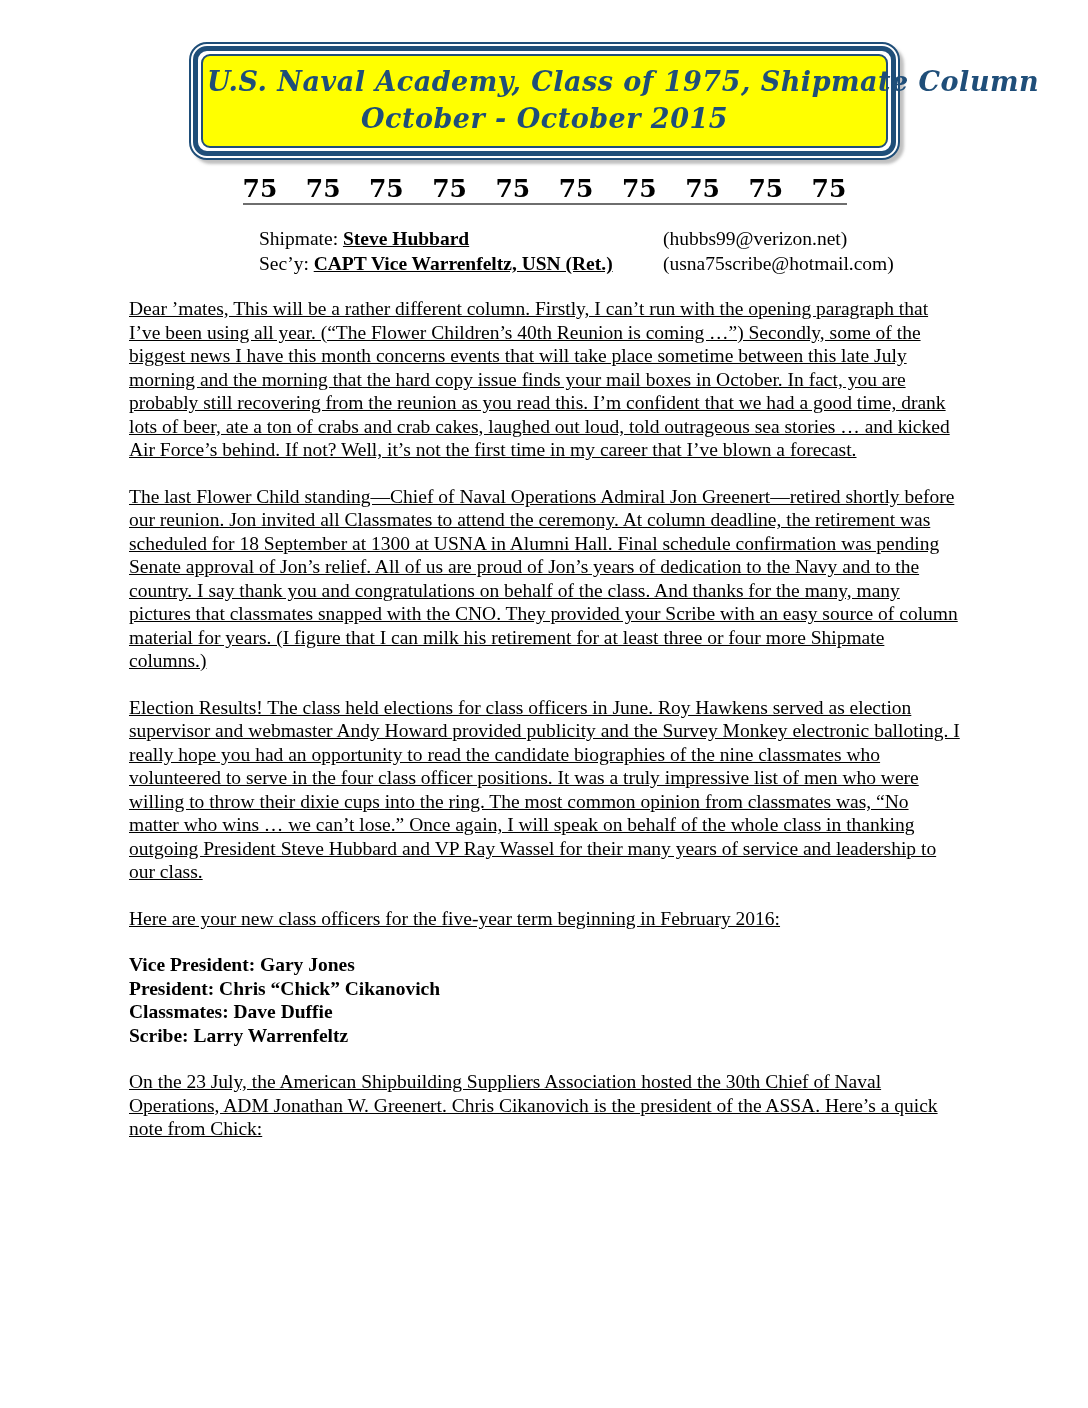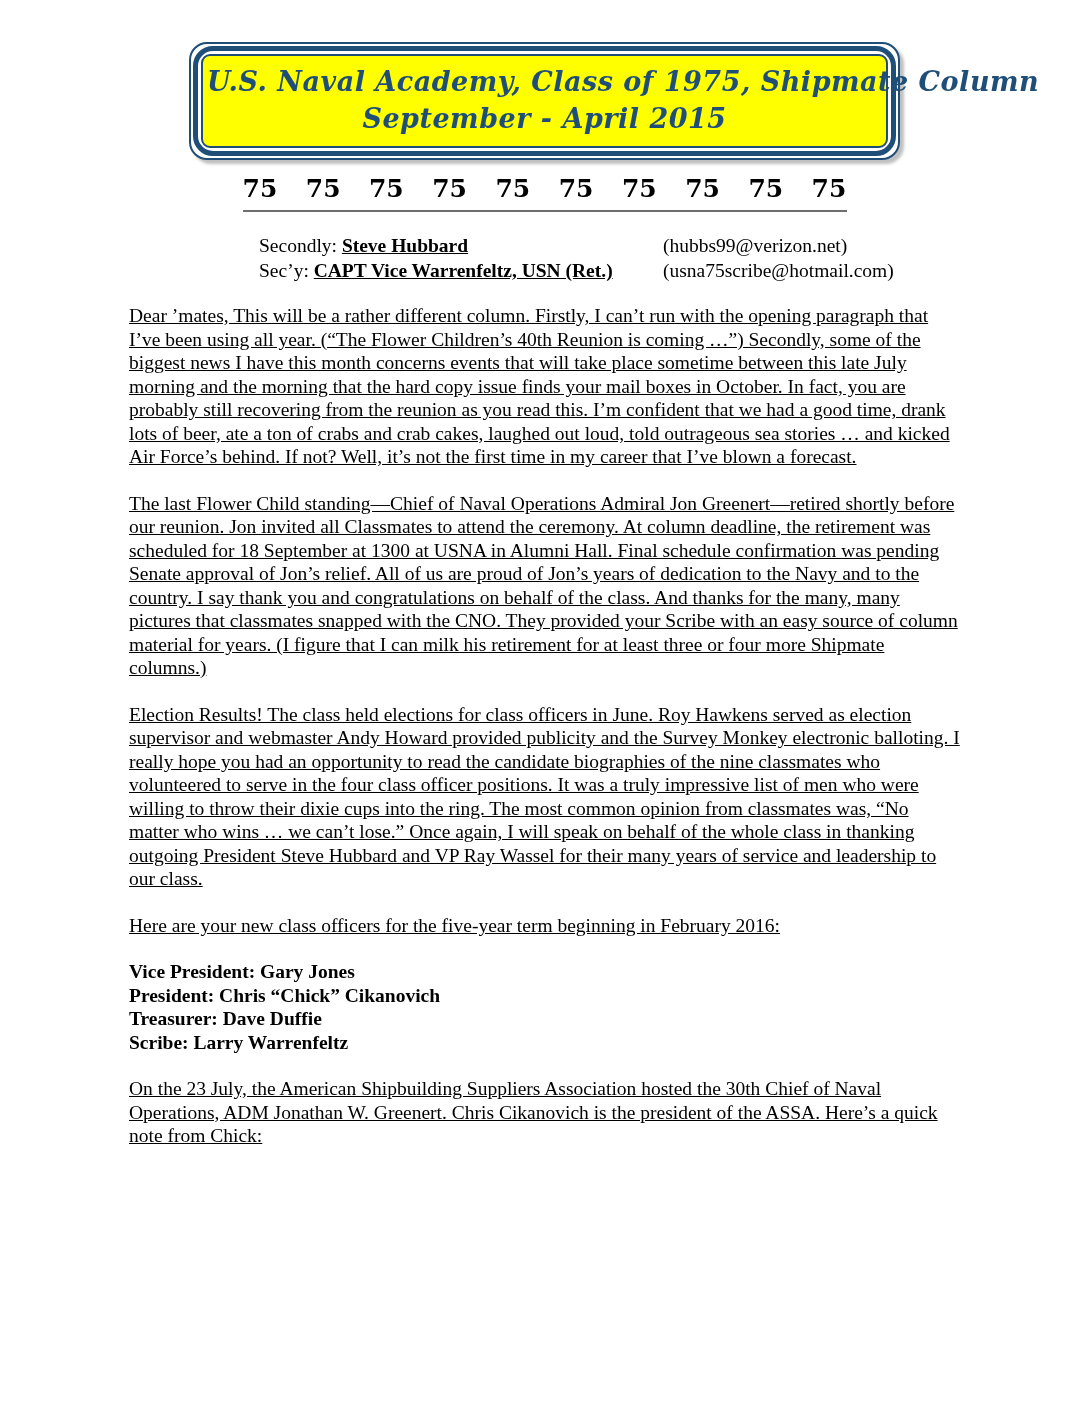--- a/index.html
+++ b/index.html
@@ -23,21 +23,21 @@
     margin: 0 auto;
     border: 2px solid #1F4E79;
     border-radius: 18px;
     padding: 2px;
     background: #ffffff;
     box-shadow: 4px 4px 3px rgba(140,140,140,0.55);
     box-sizing: border-box;
   }
   .banner-mid {
     border: 5px solid #1F4E79;
-    border-radius: 20px;
+    border-radius: 14px;
     padding: 3px;
     background: #ffffff;
   }
   .banner-inner {
     border: 2px solid #1F4E79;
     border-radius: 9px;
     background: #FFFF00;
     text-align: center;
     padding: 7px 4px 9px 4px;
   }
@@ -56,21 +56,21 @@
   .row75 {
     width: 604px;
     margin: 16px auto 0 auto;
     display: flex;
     justify-content: space-between;
     font-family: "DejaVu Serif", serif;
     font-weight: 700;
     font-size: 25px;
     line-height: 1.05;
     border-bottom: 2px solid #6e6e6e;
-    padding-bottom: 8px;
+    padding-bottom: 1px;
     align-items: center;
   }
   .row75 span { display: inline-block; }
 
   
   .contact {
     margin: 21px 0 0 130px;
     font-size: 19.5px;
     line-height: 25px;
   }
@@ -92,55 +92,55 @@
 </head>
 <body>
 
 <div class="page">
   <div class="content">
 
     <div class="banner-outer">
       <div class="banner-mid">
         <div class="banner-inner">
           <div class="banner-line">U.S. Naval Academy, Class of 1975, Shipmate Column</div>
-          <div class="banner-line">September - April 2015</div>
+          <div class="banner-line">October - October 2015</div>
         </div>
       </div>
     </div>
 
     <div class="row75">
       <span>75</span>
       <span>75</span>
       <span>75</span>
       <span>75</span>
       <span>75</span>
       <span>75</span>
       <span>75</span>
       <span>75</span>
       <span>75</span>
       <span>75</span>
     </div>
 
     <div class="contact">
       <div class="contact-row">
-        <span class="c-left"><span>Secondly:</span> <span class="c-name">Steve Hubbard</span></span><span class="c-email">(hubbs99@verizon.net)</span>
+        <span class="c-left"><span>Shipmate:</span> <span class="c-name">Steve Hubbard</span></span><span class="c-email">(hubbs99@verizon.net)</span>
       </div>
       <div class="contact-row">
         <span class="c-left"><span>Sec’y:</span> <span class="c-name">CAPT Vice Warrenfeltz, USN (Ret.)</span></span><span class="c-email">(usna75scribe@hotmail.com)</span>
       </div>
     </div>
 
     <div class="bodytext">
       <p>Dear ’mates,  This will be a rather different column. Firstly, I can’t run with the opening paragraph that I’ve been using all year. (“The Flower Children’s 40th Reunion is coming …”) Secondly, some of the biggest news I have this month concerns events that will take place sometime between this late July morning and the morning that the hard copy issue finds your mail boxes in October. In fact, you are probably still recovering from the reunion as you read this. I’m confident that we had a good time, drank lots of beer, ate a ton of crabs and crab cakes, laughed out loud, told outrageous sea stories … and kicked Air Force’s behind. If not? Well, it’s not the first time in my career that I’ve blown a forecast.</p>
       <p>The last Flower Child standing—Chief of Naval Operations Admiral Jon Greenert—retired shortly before our reunion. Jon invited all Classmates to attend the ceremony. At column deadline, the retirement was scheduled for 18 September at 1300 at USNA in Alumni Hall. Final schedule confirmation was pending Senate approval of Jon’s relief. All of us are proud of Jon’s years of dedication to the Navy and to the country. I say thank you and congratulations on behalf of the class. And thanks for the many, many pictures that classmates snapped with the CNO. They provided your Scribe with an easy source of column material for years. (I figure that I can milk his retirement for at least three or four more Shipmate columns.)</p>
       <p>Election Results! The class held elections for class officers in June. Roy Hawkens served as election supervisor and webmaster Andy Howard provided publicity and the Survey Monkey electronic balloting. I really hope you had an opportunity to read the candidate biographies of the nine classmates who volunteered to serve in the four class officer positions. It was a truly impressive list of men who were willing to throw their dixie cups into the ring. The most common opinion from classmates was, “No matter who wins … we can’t lose.” Once again, I will speak on behalf of the whole class in thanking outgoing President Steve Hubbard and VP Ray Wassel for their many years of service and leadership to our class.</p>
       <p>Here are your new class officers for the five-year term beginning in February 2016:</p>
       <div class="officers">
         <div>Vice President: Gary Jones</div>
         <div>President: Chris “Chick” Cikanovich</div>
-        <div>Treasurer: Dave Duffie</div>
+        <div>Classmates: Dave Duffie</div>
         <div>Scribe: Larry Warrenfeltz</div>
       </div>
       <p>On the 23 July, the American Shipbuilding Suppliers Association hosted the 30th Chief of Naval Operations, ADM Jonathan W. Greenert. Chris Cikanovich is the president of the ASSA. Here’s a quick note from Chick:</p>
     </div>
 
   </div>
 </div>
 
 </body></html>

